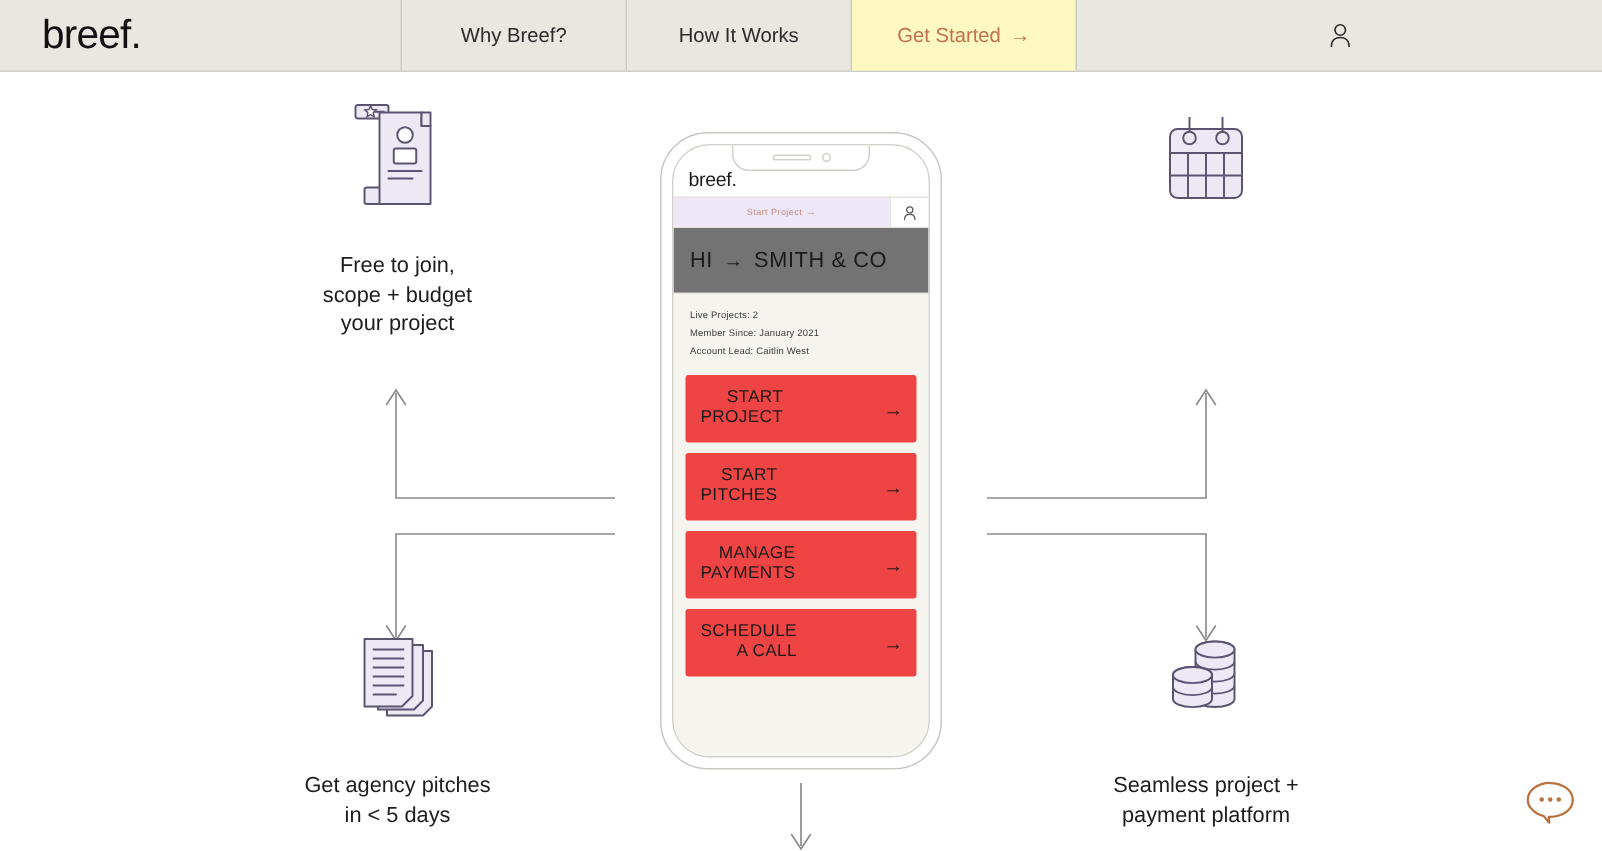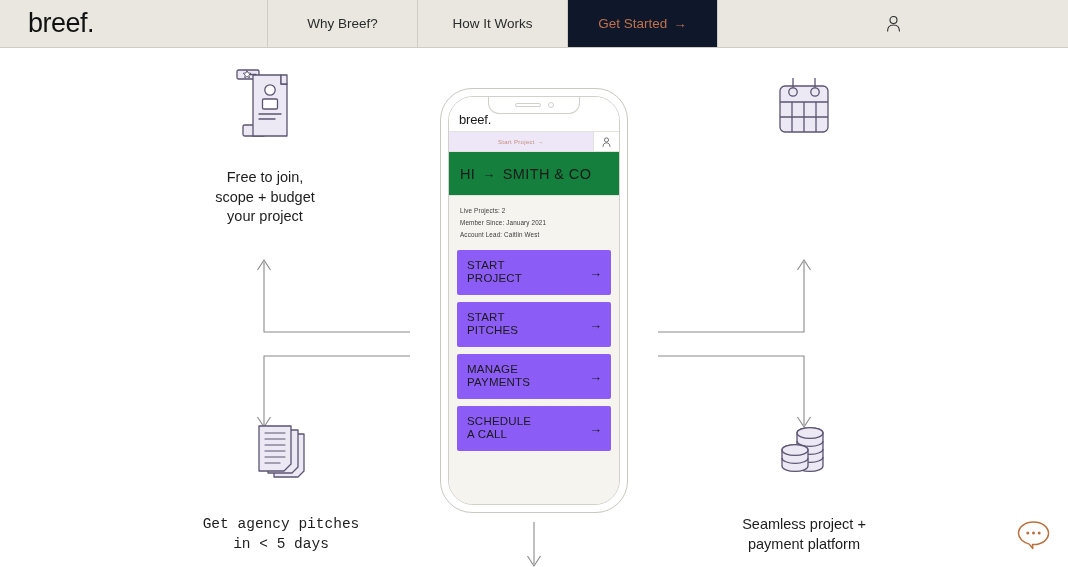--- a/index.html
+++ b/index.html
@@ -35,40 +35,40 @@
     font-size: 13.5px; color: #2b2b2b; cursor: pointer;
     position: relative;
   }
   .nav-item.wide { width: 149px; }
   .nav-beta {
     font-size: 6.5px; letter-spacing: 0.8px; color: #C1793F;
     position: absolute; top: 8px; left: 50%; transform: translateX(-50%);
   }
   .nav-cta {
     width: 150px; display: flex; align-items: center; justify-content: center;
-    background: #0f172a; border-right: 1px solid #CFCCC3;
+    background: #fef9c3; border-right: 1px solid #CFCCC3;
     font-size: 13.5px; color: #C1714B; cursor: pointer; gap: 6px;
   }
   .nav-account {
     flex: 1; display: flex; align-items: center; justify-content: center;
     cursor: pointer;
   }
 
   
   .stage { position: absolute; top: 48px; left: 0; width: 1068px; height: 519px; }
 
   
   .feature { position: absolute; width: 210px; text-align: center; }
   .feature .ficon { height: 86px; display: flex; align-items: flex-end; justify-content: center; }
   .feature .flabel {
     margin-top: 26px; font-size: 14.5px; line-height: 1.36; color: #1d1d1d;
   }
   #feat-tl { left: 160px; top: 8px; }
   #feat-tr { left: 699px; top: 8px; }
-  #feat-bl { left: 176px; top: 355px; font-family: Liberation Mono, monospace; }
+  #feat-bl { left: 160px; top: 355px; }
   #feat-br { left: 699px; top: 355px; }
 
   
   .connector { position: absolute; }
 
   
   .phone {
     position: absolute; left: 440px; top: 40px;
     width: 188px; height: 425px;
     border: 1.6px solid #C9C7C2; border-radius: 32px;
@@ -101,36 +101,37 @@
   .p-ctabar .cta {
     flex: 1; background: #EDE7F7; display: flex; align-items: center; justify-content: center;
     font-size: 6px; color: #C48A7A; letter-spacing: 0.3px; gap: 3px;
   }
   .p-ctabar .acct {
     width: 26px; background: #fff; display: flex; align-items: center; justify-content: center;
     border-left: 1px solid #E4E2DD;
   }
 
   .p-greet {
-    height: 44px; background: #15803d; display: flex; align-items: center;
+    height: 44px; background: #737373; display: flex; align-items: center;
     padding-left: 11px; gap: 7px; border-bottom: 1px solid #E4E2DD;
     font-size: 14.5px; color: #1a1a1a; letter-spacing: 0.4px;
   }
   .p-greet .arr { font-size: 13px; }
 
   .p-stats {
     background: #F6F4EE; padding: 9px 0 9px 11px; font-size: 6.3px;
     color: #3a3a3a; line-height: 1.9; letter-spacing: 0.15px;
   }
 
   .p-actions { background: #F6F4EE; padding: 0 8px 8px 8px; height: 100%; }
   .p-action {
-    background: #8b5cf6; border-radius: 2px; height: 45px; margin-bottom: 7px;
+    background: #ef4444; border-radius: 2px; height: 45px; margin-bottom: 7px;
     display: flex; align-items: center; justify-content: space-between;
     padding: 0 9px 0 10px;
+    text-align: right;
   }
   .p-action .txt { font-size: 11.5px; line-height: 1.18; color: #1a1a1a; letter-spacing: 0.2px; }
   .p-action .ar { font-size: 13px; color: #1a1a1a; }
 
   
   .chat-fab {
     position: absolute; right: 12px; bottom: 10px;
     width: 44px; height: 44px; display: flex; align-items: center; justify-content: center;
     cursor: pointer;
   }

